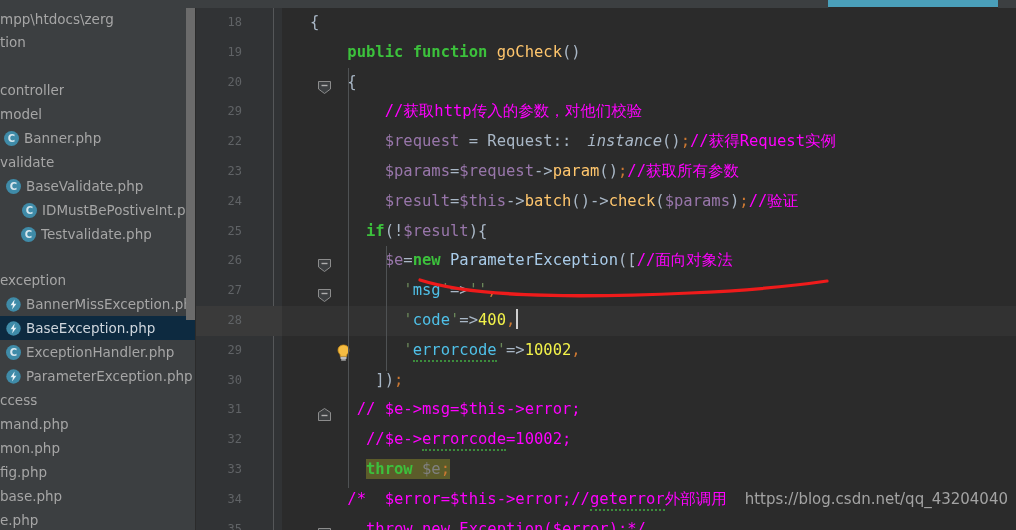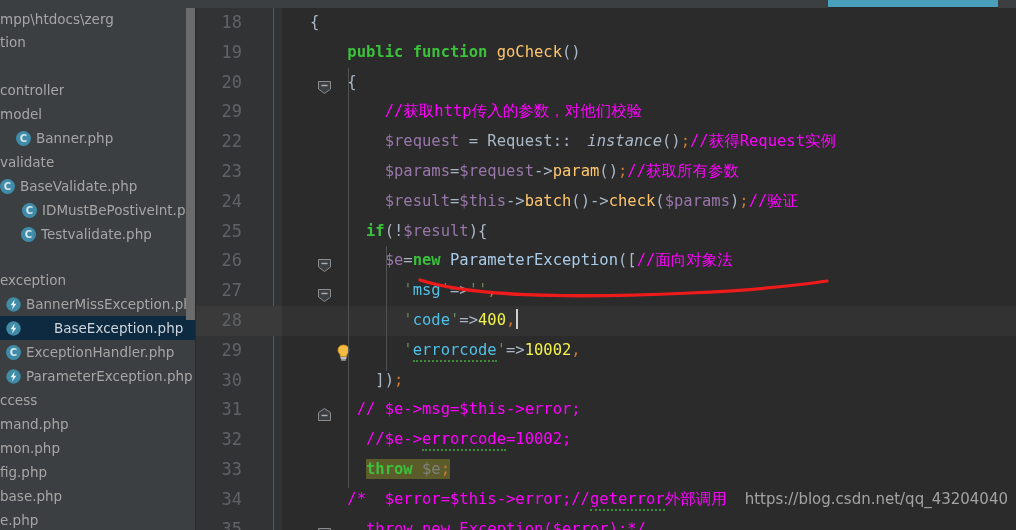--- a/index.html
+++ b/index.html
@@ -60,21 +60,20 @@
     align-items: center;
     height: 24px;
     padding-left: 0px;
     white-space: nowrap;
     font-size: 13.5px;
     color: #a9b7c6;
     box-sizing: border-box;
   }
   .node.selected {
     background: #0d2a40;
-    gap: 28px;
   }
   .node .ic {
     flex: 0 0 auto;
     width: 15px; height: 15px;
     margin-right: 5px;
     position: relative;
     display: inline-block;
   }
   .node .label {
     overflow: hidden;
@@ -160,21 +159,21 @@
     line-height: 29.8px;
     white-space: pre;
   }
   .line .lnum {
     position: absolute;
     left: 0; top: 0;
     width: 46px;
     text-align: right;
     color: #606366;
     font-family: "DejaVu Sans Mono", monospace;
-    font-size: 17px;
+    font-size: 12px;
     line-height: 29.8px;
   }
   .line .code {
     position: absolute;
     left: 114px; top: 0;
     font-family: "DejaVu Sans Mono", monospace;
     font-size: 15.5px;
     line-height: 29.8px;
     color: #a9b7c6;
   }
@@ -293,28 +292,28 @@
       </div>
       <div class="node" style="height:24px;">
         <span class="label"></span>
       </div>
       <div class="node">
         <span class="label">controller</span>
       </div>
       <div class="node">
         <span class="label">model</span>
       </div>
-      <div class="node" style="padding-left:16px;">
+      <div class="node" style="padding-left:4px;">
         <span class="ic icon-class"></span>
         <span class="label">Banner.php</span>
       </div>
       <div class="node">
         <span class="label">validate</span>
       </div>
-      <div class="node" style="">
+      <div class="node" style="padding-left:6px;">
         <span class="ic icon-class"></span>
         <span class="label">BaseValidate.php</span>
       </div>
       <div class="node" style="padding-left:22px;">
         <span class="ic icon-class"></span>
         <span class="label">IDMustBePostiveInt.php</span>
       </div>
       <div class="node" style="padding-left:21px;">
         <span class="ic icon-class"></span>
         <span class="label">Testvalidate.php</span>

